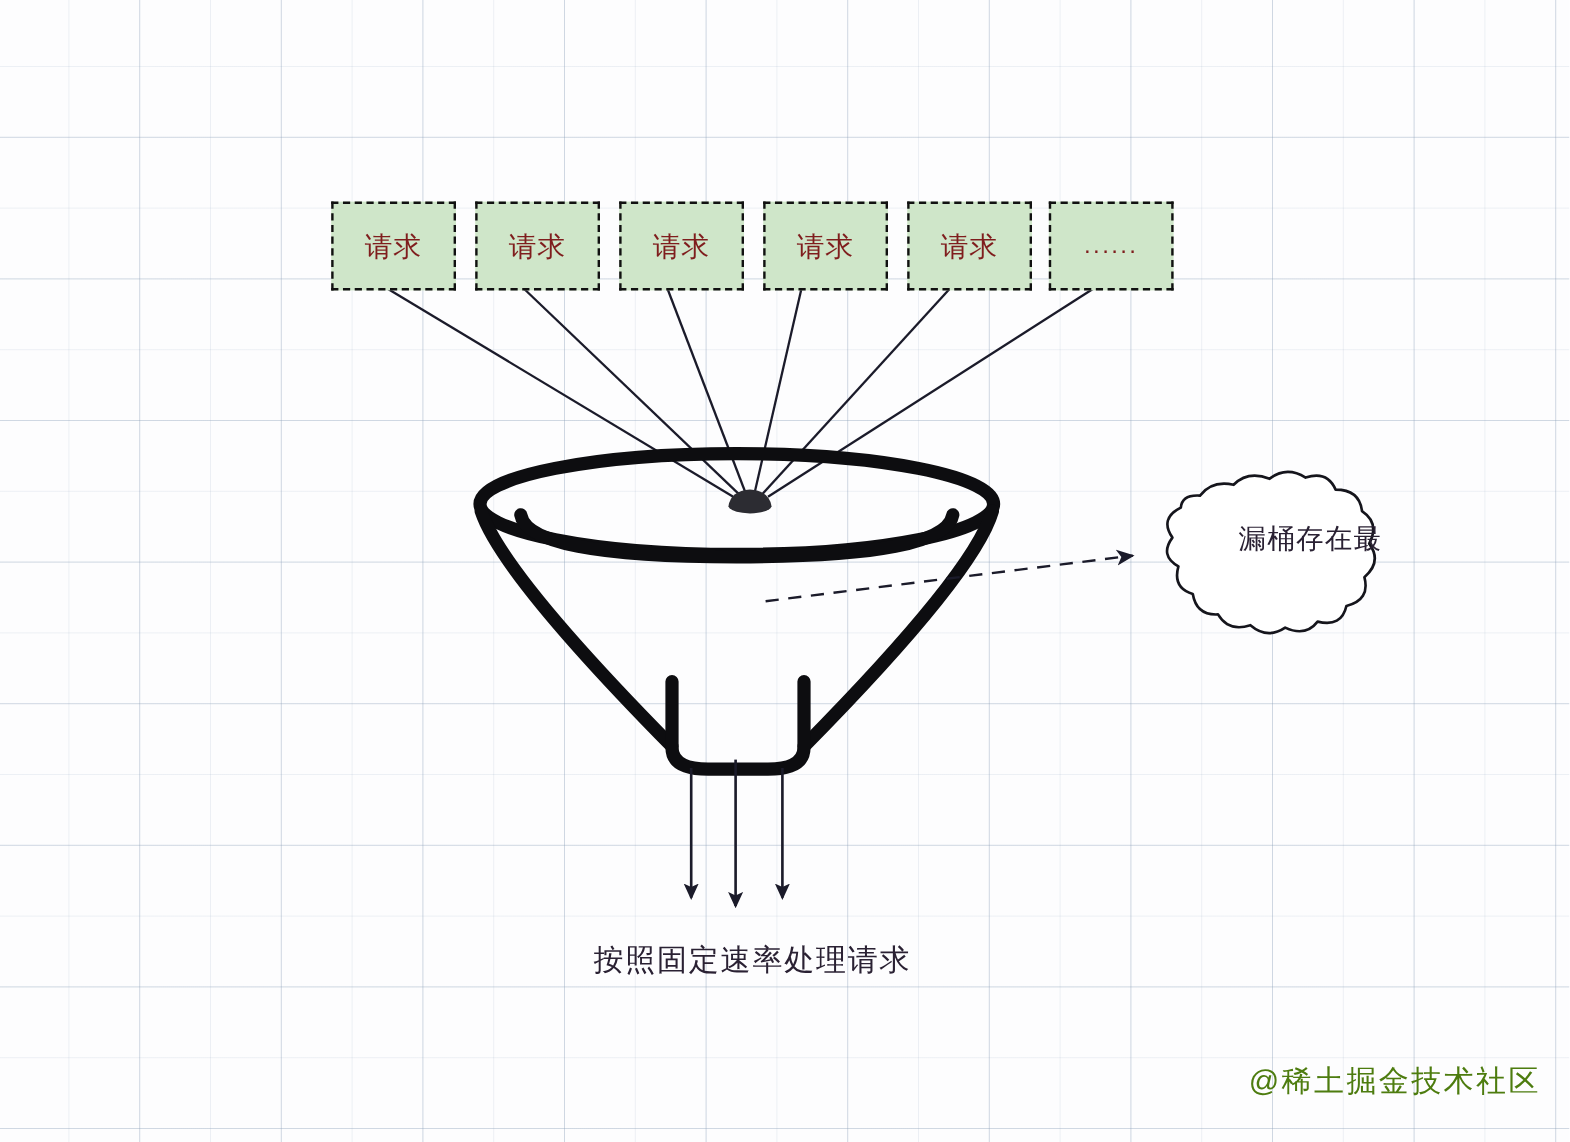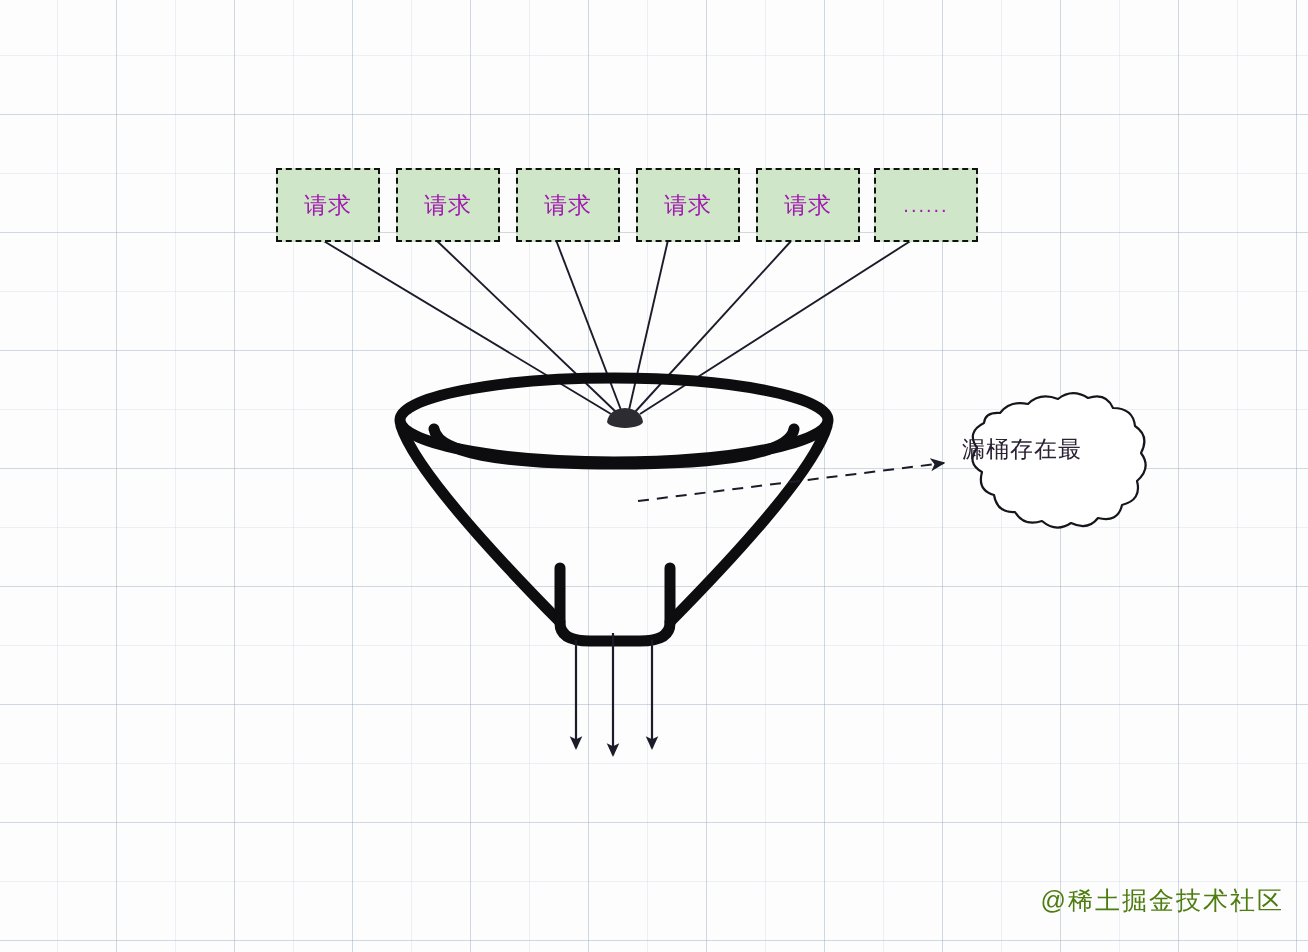--- a/index.html
+++ b/index.html
@@ -31,21 +31,21 @@
       59px 59px;
     background-position: -2px -4px, -2px -4px, -2px -4px, -2px -4px;
     pointer-events: none;
   }
   #art {
     position: absolute;
     inset: 0;
   }
   .req-label {
     font-size: 23px;
-    color: #a21caf;
+    color: #7f1d1d;
     letter-spacing: 1px;
   }
   .caption-text {
     font-size: 25px;
     color: #2a2133;
     letter-spacing: 1.5px;
     white-space: nowrap;
   }
   .watermark-text {
     font-size: 25px;
@@ -147,22 +147,25 @@
     <div class="abs" style="left:756px; top:168px; width:100px; height:70px; background:#cfe6c9;
                 border:2.5px dashed #111111; display:flex; align-items:center; justify-content:center;">
       <span class="req-label">请求</span>
     </div>
     <div class="abs" style="left:874px; top:168px; width:100px; height:70px; background:#cfe6c9;
                 border:2.5px dashed #111111; display:flex; align-items:center; justify-content:center;">
       <span class="req-label" style="font-size:20px; letter-spacing:2px;">......</span>
     </div>
   </div>
 
-  <div class="abs" style="left:962px; top:433px; width:190px; text-align:left; line-height:1.42;">
+  <div class="abs" style="left:962px; top:433px; width:190px; text-align:right; line-height:1.42;">
     <div style="font-size:23px; color:#2a2133; letter-spacing:1px;">漏桶存在最</div>
   </div>
 
+  <div class="abs caption-text" style="left:0; top:783px; width:1254px; text-align:center;">
+    <span>按照固定速率处理请求</span>
+  </div>
 
   <div class="abs watermark-text" style="right:24px; top:884px;">
     <span>@稀土掘金技术社区</span>
   </div>
 
 </div>
 
 </body></html>

